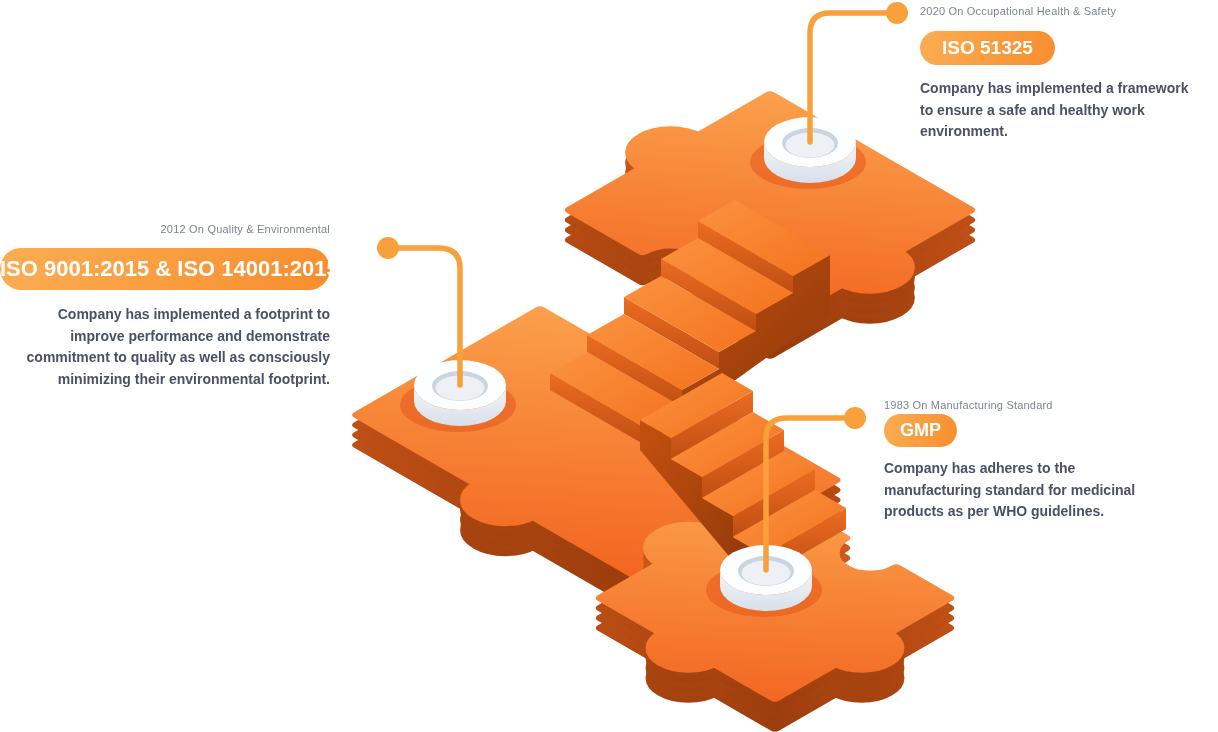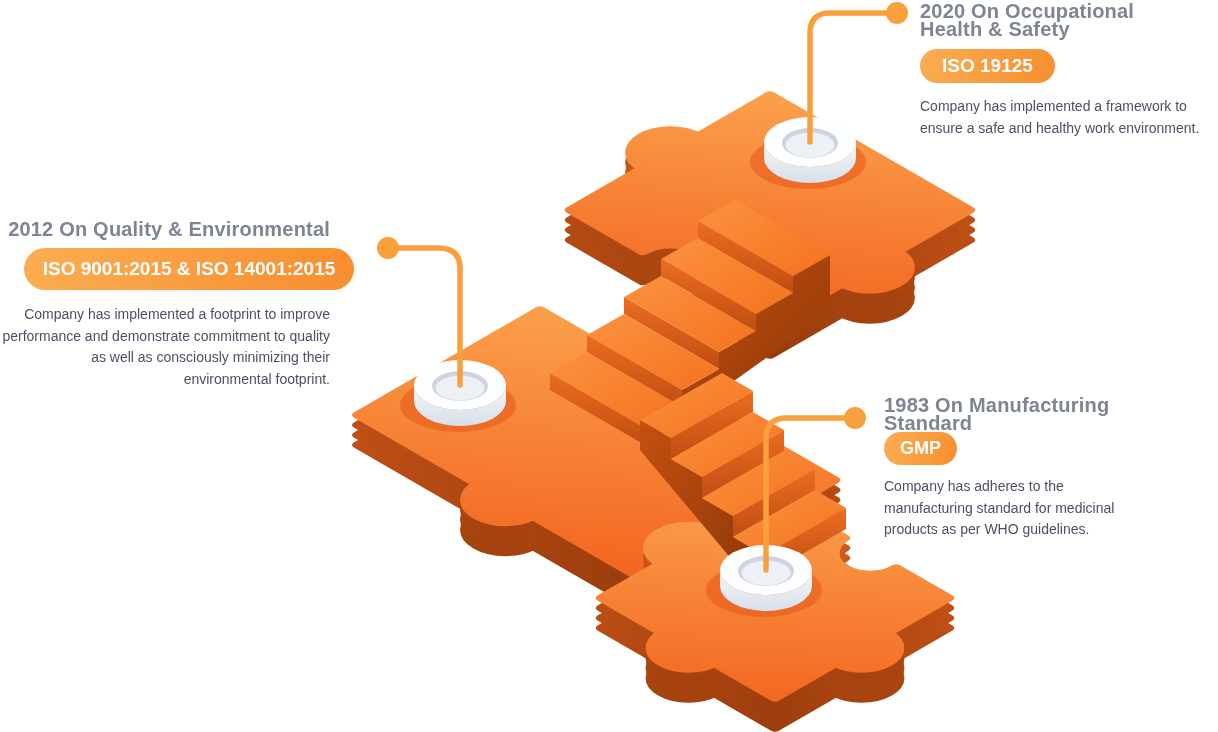--- a/index.html
+++ b/index.html
@@ -6,30 +6,30 @@
     --connector:#F8A13C; --dot:#F8A13C;
     --title_text:#7D8494; --body_text:#4B5164; --badge_text:#FFFFFF;
     --badge_gradient_start:#FBAD52; --badge_gradient_end:#F78E2E;
   }
   *{margin:0;padding:0;box-sizing:border-box;}
   html,body{width:1218px;height:732px;}
   body{background:#ffffff;font-family:"Liberation Sans","DejaVu Sans",sans-serif;overflow:hidden;}
   .stage{position:relative;width:1218px;height:732px;background:#ffffff;}
   .stage svg{position:absolute;left:0;top:0;}
   .callout{position:absolute;}
-  .year-title{font-size:20px;font-weight:bold;color:var(--title_text);letter-spacing:.2px;line-height:18px;}
+  .year-title{font-size:11px;font-weight:normal;color:var(--title_text);letter-spacing:.2px;line-height:18px;}
   .badge{display:inline-block;background:linear-gradient(105deg,var(--badge_gradient_start) 0%,var(--badge_gradient_end) 100%);
          color:var(--badge_text);font-weight:bold;white-space:nowrap;}
-  .desc{font-weight:normal;color:var(--body_text);font-size:14px;line-height:21.5px;}
+  .desc{font-weight:bold;color:var(--body_text);font-size:14px;line-height:21.5px;}
   
   .co-1{left:920px;top:2px;width:280px;text-align:left;}
   .co-1 .badge{margin-top:11px;height:34px;line-height:34px;padding:0 22px;border-radius:17px;font-size:19px;}
   .co-1 .desc{margin-top:13px;width:280px;}
   .co-2{left:0px;top:220px;width:330px;text-align:right;}
-  .co-2 .badge{display:block;margin-top:10px;height:42px;line-height:42px;width:330px;border-radius:21px;font-size:19px;text-align:center;margin-left:24px;}
+  .co-2 .badge{display:block;margin-top:10px;height:42px;line-height:42px;width:330px;border-radius:21px;font-size:22px;text-align:center;}
   .co-2 .desc{margin-top:14px;width:330px;}
   .co-3{left:884px;top:396px;width:262px;text-align:left;}
   .co-3 .badge{height:33px;line-height:33px;padding:0 16px;border-radius:17px;font-size:18px;}
   .co-3 .desc{margin-top:11px;width:262px;}
 </style>
 </head>
 <body>
 
 <div class="stage">
 
@@ -156,21 +156,21 @@
       <circle cx="388" cy="248" r="11" fill="#F8A13C" stroke="none"></circle>
     </g>
     <g fill="none" stroke-linecap="round">
       <path d="M855 418H787Q766 418 766 438V570" stroke="#F8A13C" stroke-width="5.5"></path>
       <circle cx="855" cy="418" r="11" fill="#F8A13C" stroke="none"></circle>
     </g>
   </svg>
 
   <div class="callout co-1">
     <div class="year-title">2020 On Occupational Health &amp; Safety</div>
-    <div class="badge">ISO 19125</div>
+    <div class="badge">ISO 51325</div>
     <div class="desc">Company has implemented a framework to ensure a safe and healthy work environment.</div>
   </div>
 
   <div class="callout co-2">
     <div class="year-title">2012 On Quality &amp; Environmental</div>
     <div class="badge">ISO 9001:2015 &amp; ISO 14001:2015</div>
     <div class="desc">Company has implemented a footprint to improve performance and demonstrate commitment to quality as well as consciously minimizing their environmental footprint.</div>
   </div>
 
   <div class="callout co-3">

